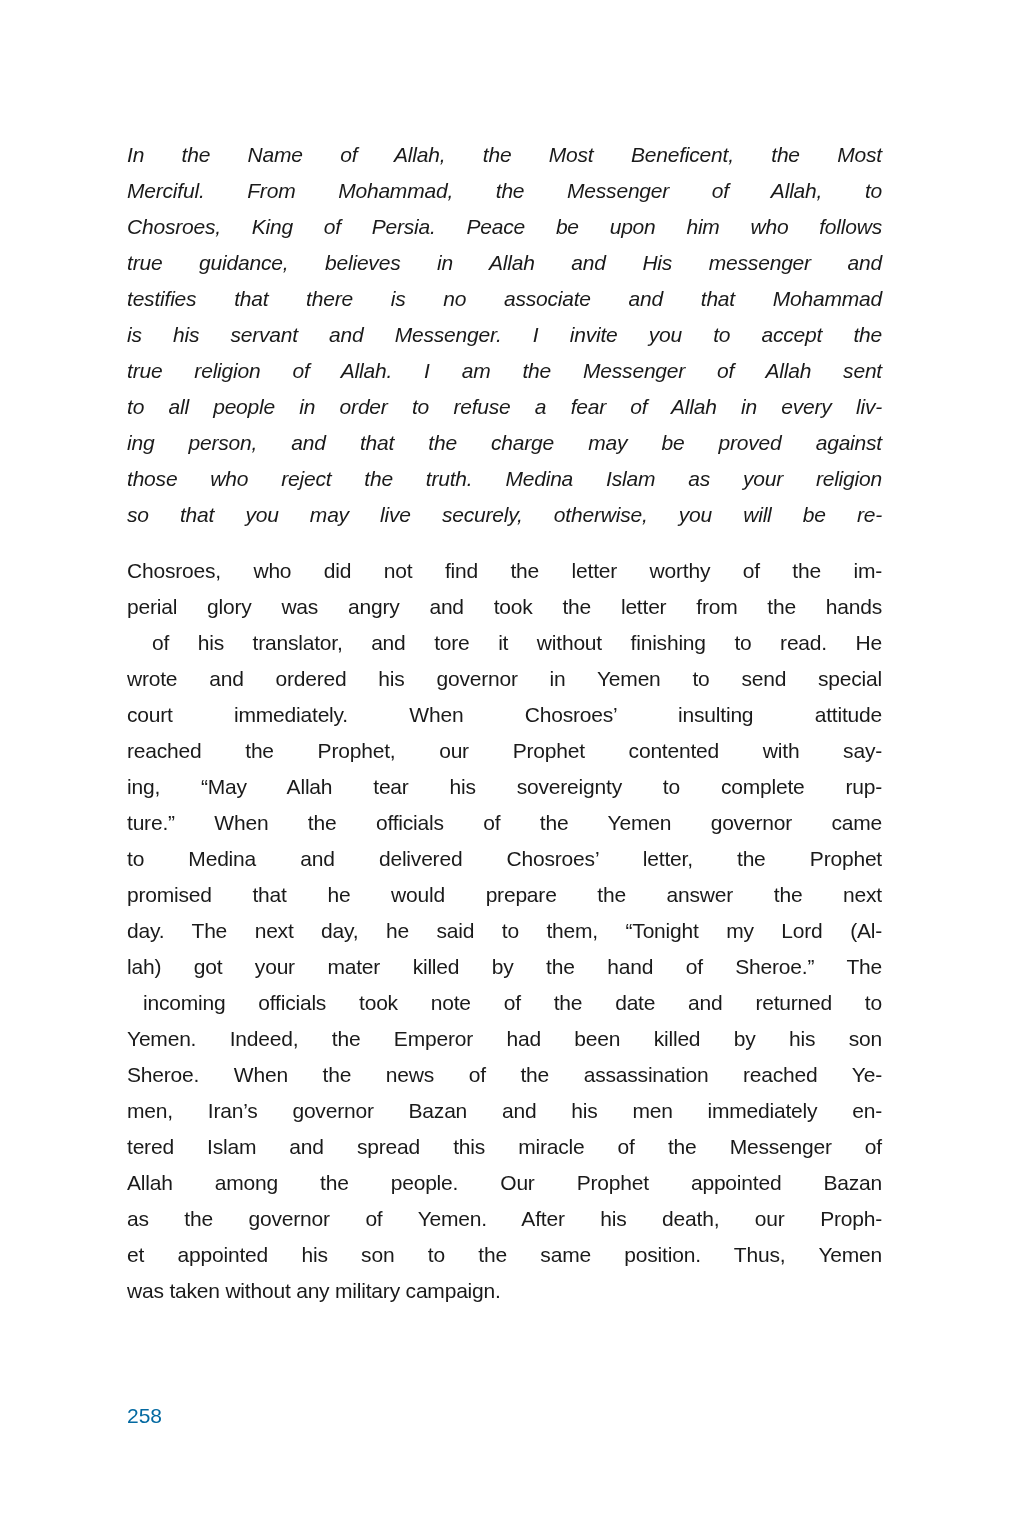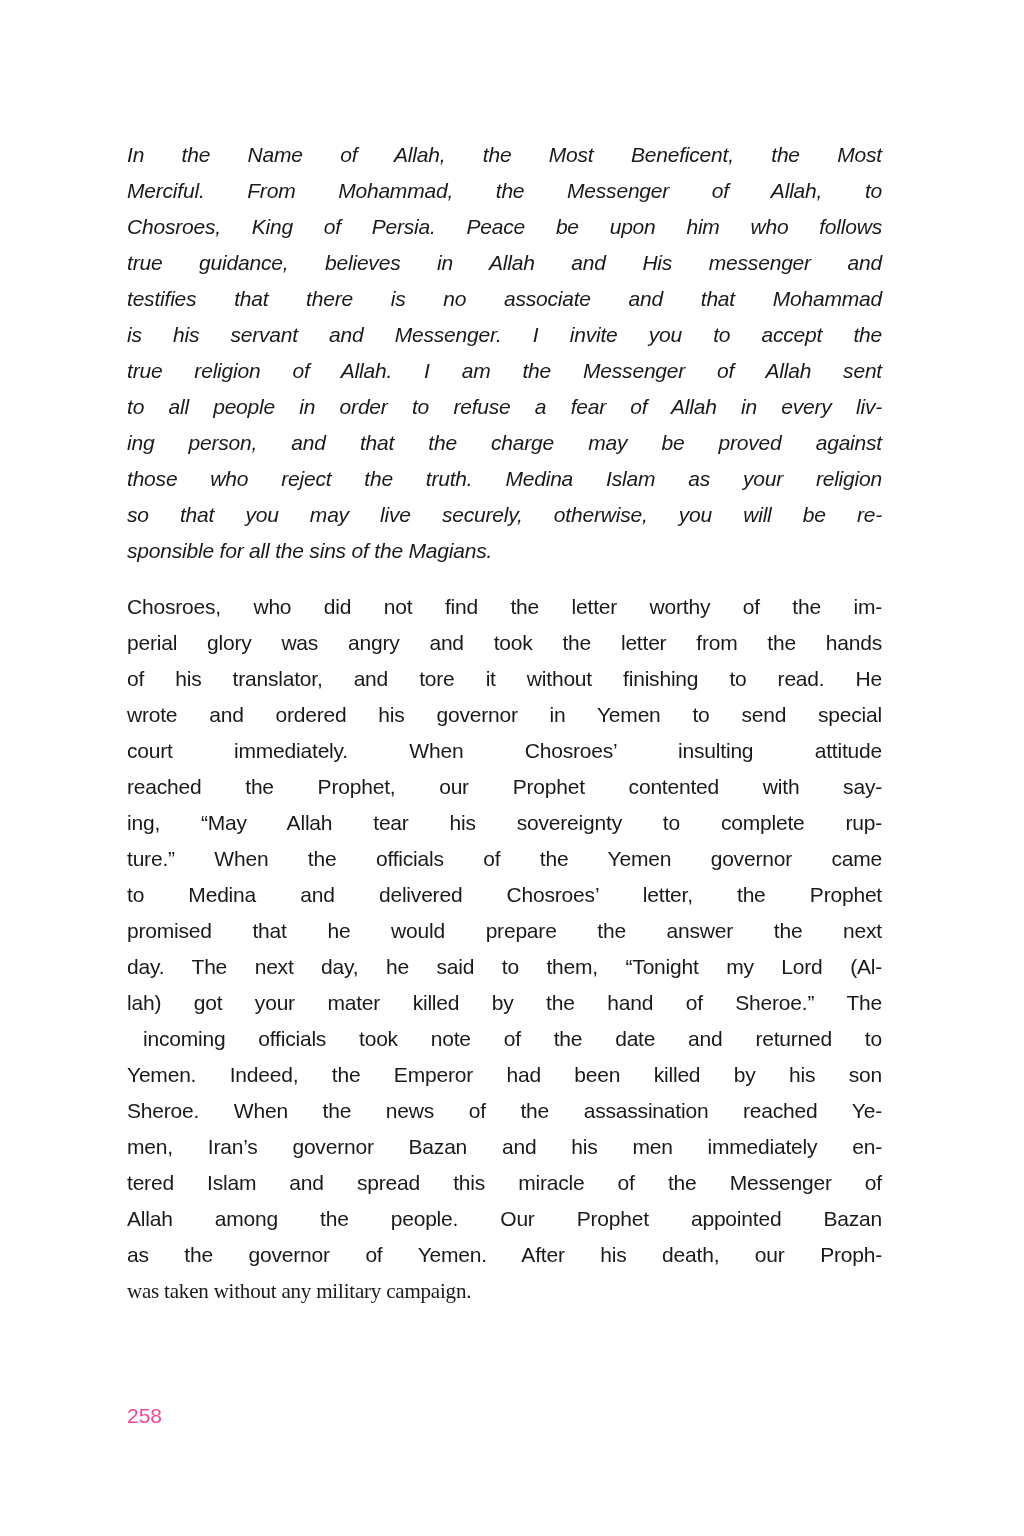--- a/index.html
+++ b/index.html
@@ -43,61 +43,61 @@
     }
     .letter {
       margin-bottom: 20px;
     }
     .page-number {
       position: absolute;
       left: 127px;
       top: 1404px;
       font-size: 21px;
       line-height: 24px;
-      color: #ec4899;
+      color: #0369a1;
     }
   </style>
 </head>
 <body>
 
 <div class="page">
 
   <div class="para italic letter">
     <span class="line" style="white-space: nowrap;">In the Name of Allah, the Most Beneficent, the Most</span>
     <span class="line" style="white-space: nowrap;">Merciful. From Mohammad, the Messenger of Allah, to</span>
     <span class="line" style="white-space: nowrap;">Chosroes, King of Persia. Peace be upon him who follows</span>
     <span class="line" style="white-space: nowrap;">true guidance, believes in Allah and His messenger and</span>
     <span class="line" style="white-space: nowrap;">testifies that there is no associate and that Mohammad</span>
     <span class="line" style="white-space: nowrap;">is his servant and Messenger. I invite you to accept the</span>
     <span class="line" style="white-space: nowrap;">true religion of Allah. I am the Messenger of Allah sent</span>
     <span class="line" style="white-space: nowrap;">to all people in order to refuse a fear of Allah in every liv-</span>
     <span class="line" style="white-space: nowrap;">ing person, and that the charge may be proved against</span>
     <span class="line" style="white-space: nowrap;">those who reject the truth. Medina Islam as your religion</span>
     <span class="line" style="white-space: nowrap;">so that you may live securely, otherwise, you will be re-</span>
-    <span class="line last" style="white-space: nowrap;">sponsible for all the sins of the Magians.</span>
   </div>
 
   <div class="para body">
     <span class="line" style="white-space: nowrap;">Chosroes, who did not find the letter worthy of the im-</span>
     <span class="line" style="white-space: nowrap;">perial glory was angry and took the letter from the hands</span>
-    <span class="line" style="white-space: nowrap;">of his translator, and tore it without finishing to read. He</span>
+    <span class="line" style="white-space: nowrap; margin-left: 25px;">of his translator, and tore it without finishing to read. He</span>
     <span class="line" style="white-space: nowrap;">wrote and ordered his governor in Yemen to send special</span>
     <span class="line" style="white-space: nowrap;">court immediately. When Chosroes’ insulting attitude</span>
     <span class="line" style="white-space: nowrap;">reached the Prophet, our Prophet contented with say-</span>
     <span class="line" style="white-space: nowrap;">ing, “May Allah tear his sovereignty to complete rup-</span>
     <span class="line" style="white-space: nowrap;">ture.” When the officials of the Yemen governor came</span>
     <span class="line" style="white-space: nowrap;">to Medina and delivered Chosroes’ letter, the Prophet</span>
     <span class="line" style="white-space: nowrap;">promised that he would prepare the answer the next</span>
     <span class="line" style="white-space: nowrap;">day. The next day, he said to them, “Tonight my Lord (Al-</span>
     <span class="line" style="white-space: nowrap;">lah) got your mater killed by the hand of Sheroe.” The</span>
     <span class="line" style="white-space: nowrap; margin-left: 16px;">incoming officials took note of the date and returned to</span>
     <span class="line" style="white-space: nowrap;">Yemen. Indeed, the Emperor had been killed by his son</span>
     <span class="line" style="white-space: nowrap;">Sheroe. When the news of the assassination reached Ye-</span>
     <span class="line" style="white-space: nowrap;">men, Iran’s governor Bazan and his men immediately en-</span>
     <span class="line" style="white-space: nowrap;">tered Islam and spread this miracle of the Messenger of</span>
     <span class="line" style="white-space: nowrap;">Allah among the people. Our Prophet appointed Bazan</span>
     <span class="line" style="white-space: nowrap;">as the governor of Yemen. After his death, our Proph-</span>
-    <span class="line last" style="white-space: nowrap; font-family: Liberation Serif, serif;">was taken without any military campaign.</span>
+    <span class="line" style="white-space: nowrap;">et appointed his son to the same position. Thus, Yemen</span>
+    <span class="line last" style="white-space: nowrap;">was taken without any military campaign.</span>
   </div>
 
 </div>
 
 <div class="page-number">258</div>
 
 </body></html>

